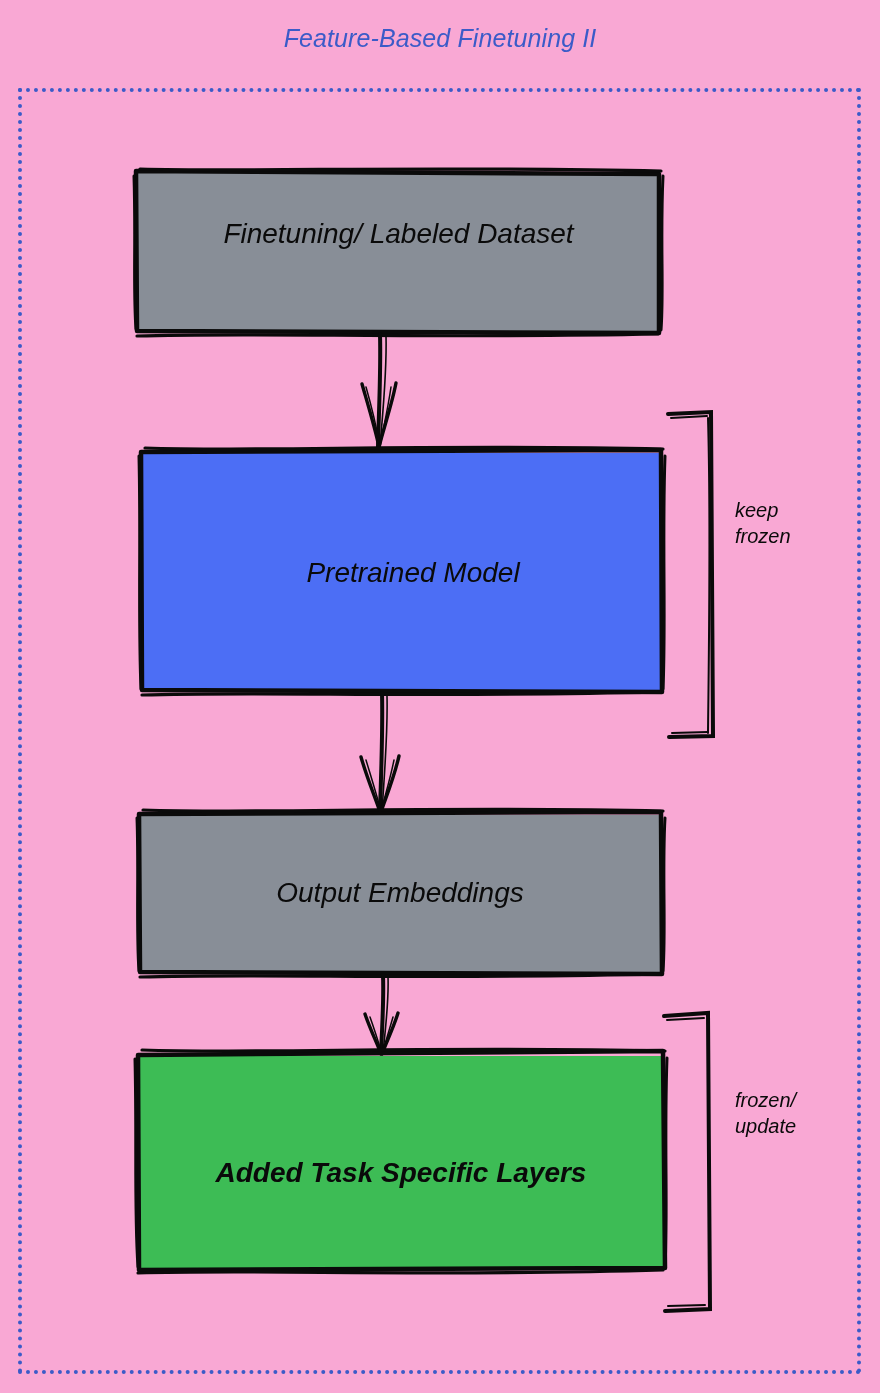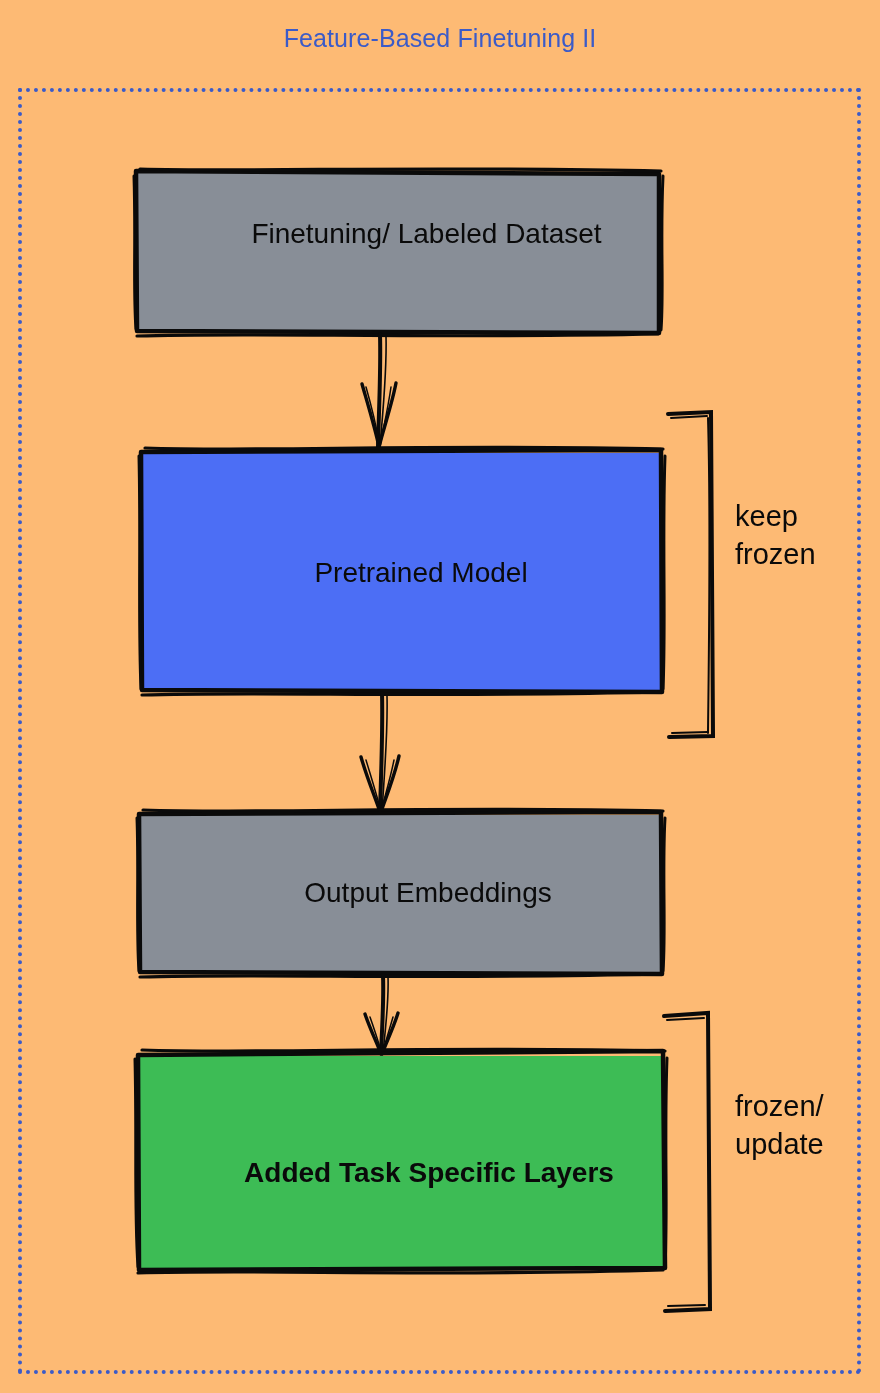--- a/index.html
+++ b/index.html
@@ -9,22 +9,23 @@
     background: #ffffff;
   }
   body {
     font-family: "Liberation Sans", sans-serif;
     -webkit-font-smoothing: antialiased;
   }
   #canvas {
     position: relative;
     width: 880px;
     height: 1393px;
-    background: #fdba74;
+    background: #f9a8d4;
     overflow: hidden;
+    font-style: italic;
   }
 
   
   #diagram-title {
     position: absolute;
     left: 0;
     top: 24px;
     width: 880px;
     text-align: center;
     font-size: 25px;
@@ -58,31 +59,30 @@
 
   
   .node-label {
     position: absolute;
     color: #0a0a0a;
     font-size: 28px;
     font-weight: 400;
     text-align: center;
     white-space: nowrap;
     line-height: 1.15;
-    margin-left: 28px;
   }
   #label-dataset   { left: 135px; top: 218px; width: 527px; }
-  #label-pretrained{ left: 132px; top: 557px; width: 522px; }
+  #label-pretrained{ left: 152px; top: 557px; width: 522px; }
   #label-embeddings{ left: 138px; top: 877px; width: 524px; }
   #label-layers    { left: 137px; top: 1157px; width: 528px; font-weight: 700; }
 
   .bracket-label {
     position: absolute;
     color: #0a0a0a;
-    font-size: 29px;
+    font-size: 20px;
     font-weight: 400;
     text-align: left;
     line-height: 1.32;
     white-space: pre-line;
   }
   #label-keep-frozen { left: 735px; top: 497px; width: 130px; }
   #label-train-update{ left: 735px; top: 1087px; width: 130px; }
 </style>
 </head>
 <body>

